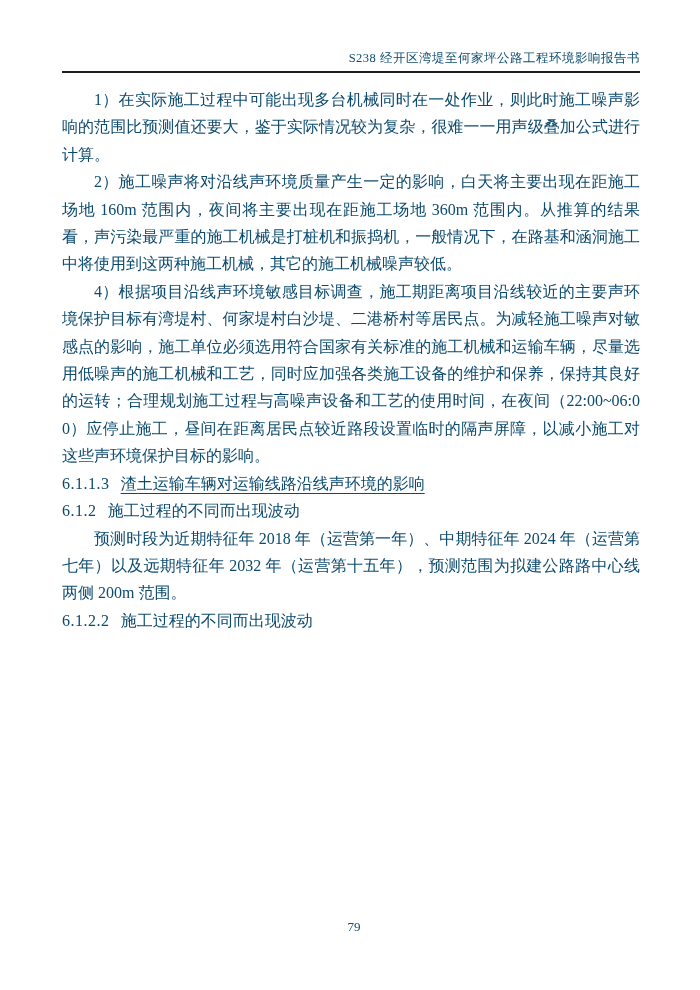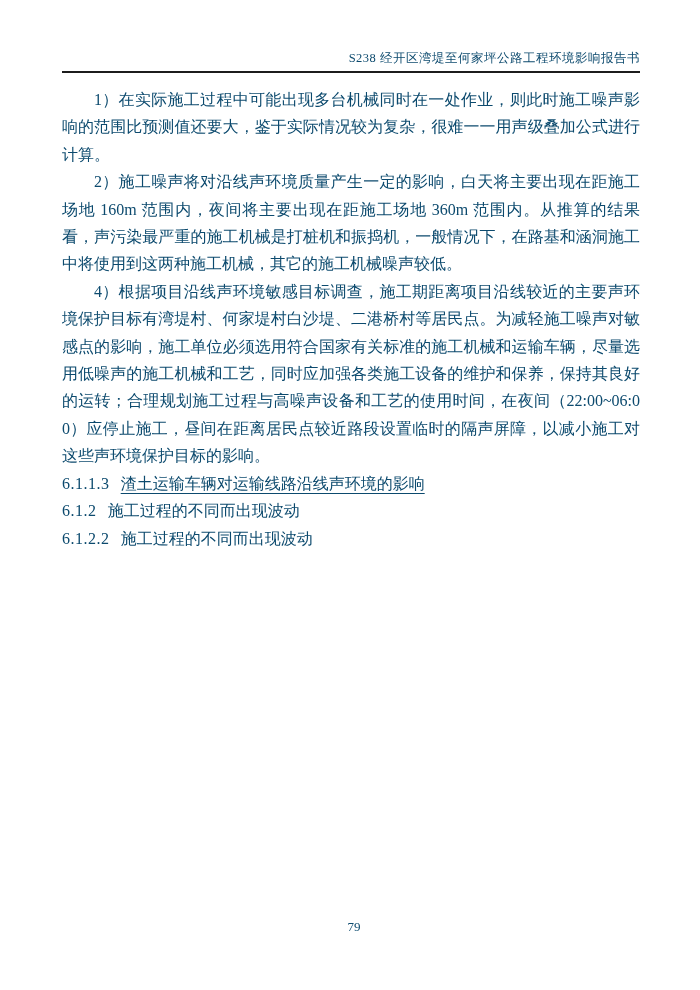--- a/index.html
+++ b/index.html
@@ -96,20 +96,21 @@
     <div class="heading">
       <span class="h-num">6.1.1.3</span><span class="underlined">渣土运输车辆对运输线路沿线声环境的影响</span>
     </div>
 
 
     <div class="heading">
       <span class="h-num">6.1.2</span><span>施工过程的不同而出现波动</span>
     </div>
 
 
+    <p class="para">预测时段为近期特征年 2018 年（运营第一年）、中期特征年 2024 年（运营第七年）以及远期特征年 2032 年（运营第十五年），预测范围为拟建公路路中心线两侧 200m 范围。</p>
 
     <div class="heading">
       <span class="h-num">6.1.2.2</span><span>施工过程的不同而出现波动</span>
     </div>
 
 
   </div>
 
   <div class="footer">
     <span>79</span>

